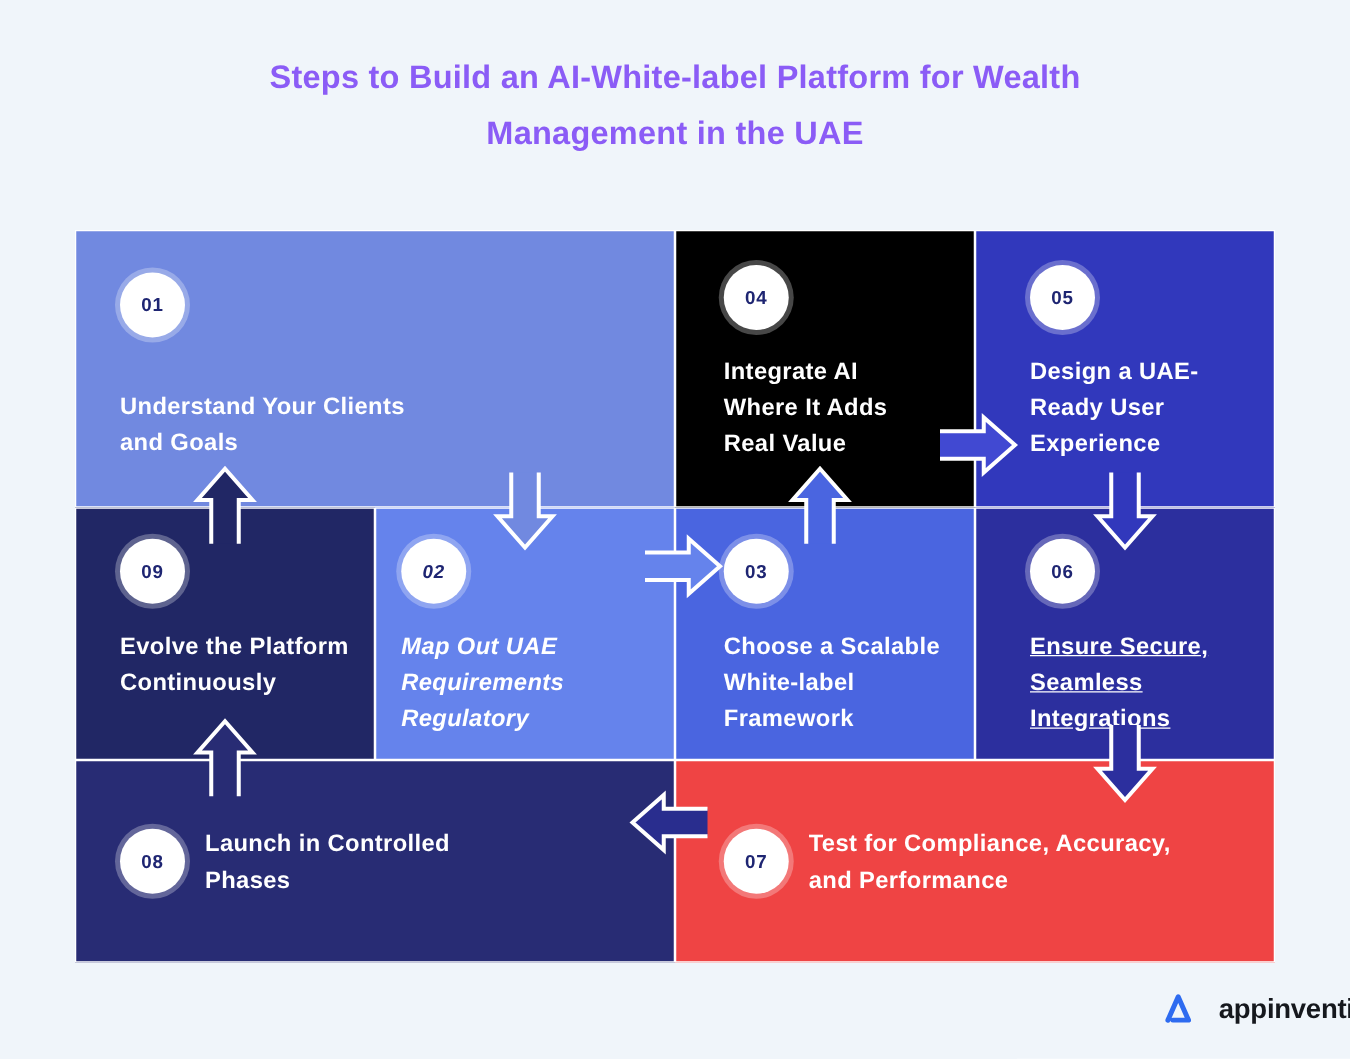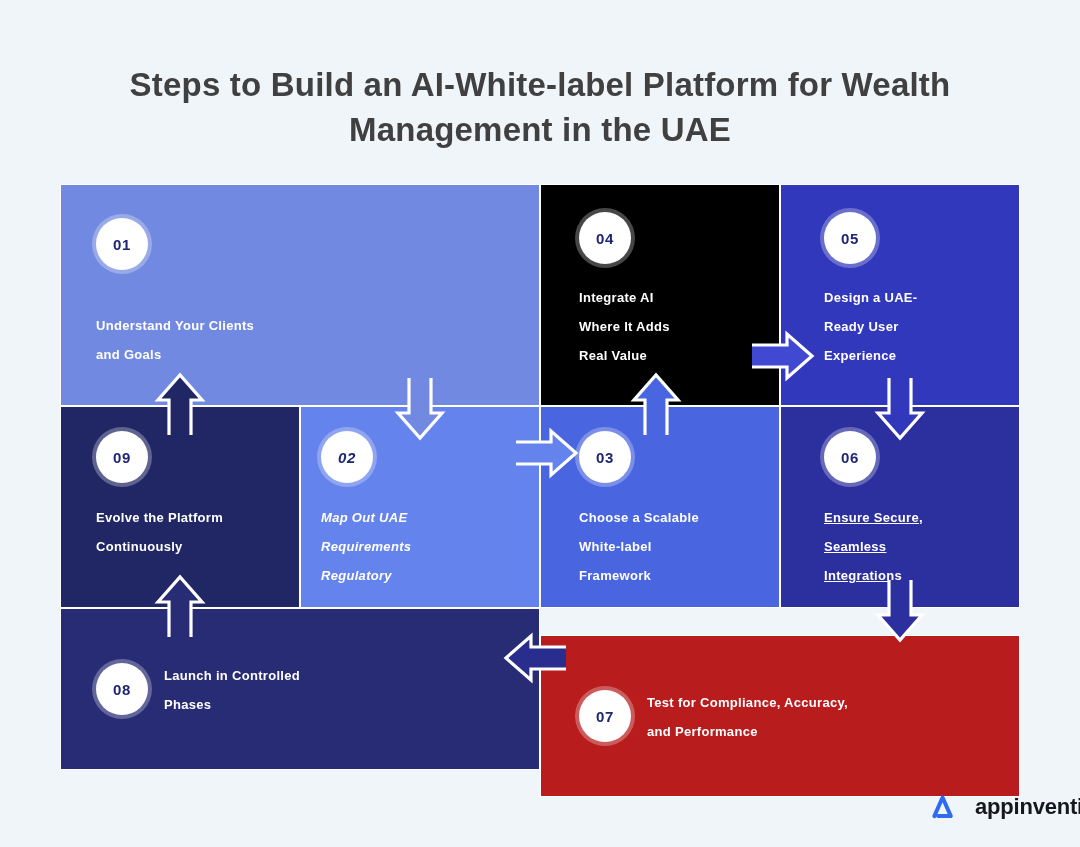--- a/index.html
+++ b/index.html
@@ -2,24 +2,24 @@
 <html><head>
 <meta charset="utf-8">
 <style>
   html,body { margin:0; padding:0; }
   .canvas {
     position:relative; width:1080px; height:847px;
     background:#f0f5fa; overflow:hidden;
     font-family:"Liberation Sans", sans-serif;
   }
   .title {
-    position:absolute; top:62px; left:0; width:100%;
+    position:absolute; top:39px; left:0; width:100%;
     margin:0; text-align:center;
-    font-size:33px; line-height:45px; font-weight:700;
-    color:#404040; letter-spacing:0.2px;
+    font-size:26px; line-height:45px; font-weight:700;
+    color:#8b5cf6; letter-spacing:0.2px;
   }
   .title span { display:block; }
 
   .diagram { position:absolute; left:60px; top:184px; width:960px; height:586px; }
 
   .box {
     position:absolute; box-sizing:border-box;
     border:1px solid #ffffff;
   }
   .box-01 { left:0;     top:0;     width:480px; height:222px; }
@@ -36,21 +36,21 @@
     position:absolute;
     width:52px; height:52px; border-radius:50%;
     background:#ffffff; color:#1e2572;
     font-size:15px; font-weight:700; letter-spacing:0.6px;
     display:flex; align-items:center; justify-content:center;
     box-shadow:0 0 0 4px rgba(255,255,255,0.28);
     text-align:right;
   }
   .label {
     position:absolute;
-    color:#ffffff; font-size:13px; font-weight:700;
+    color:#ffffff; font-size:19px; font-weight:700;
     line-height:29px; letter-spacing:0.3px; white-space:nowrap;
   }
 
   .box-01 .num { left:35px; top:33px; }  .box-01 .label { left:35px; top:126px; }
   .box-04 .num { left:38px; top:27px; }  .box-04 .label { left:38px; top:98px; }
   .box-05 .num { left:43px; top:27px; }  .box-05 .label { left:43px; top:98px; }
   .box-09 .num { left:35px; top:24px; }  .box-09 .label { left:35px; top:96px; }
   .box-02 .num { left:20px; top:24px; }  .box-02 .label { left:20px; top:96px; }
   .box-03 .num { left:38px; top:24px; }  .box-03 .label { left:38px; top:96px; }
   .box-06 .num { left:43px; top:24px; }  .box-06 .label { left:43px; top:96px;text-decoration:underline; }
@@ -128,21 +128,21 @@
         </div>
       </div>
       <div class="box box-06" style="background: rgb(44, 47, 158);">
         <div class="num">06</div>
         <div class="label">
           <div>Ensure Secure,</div>
           <div>Seamless</div>
           <div>Integrations</div>
         </div>
       </div>
-      <div class="box box-07" style="background: #b91c1c; margin-top: 27px;">
+      <div class="box box-07" style="background: #ef4444;">
         <div class="num">07</div>
         <div class="label">
           <div>Test for Compliance, Accuracy,</div>
           <div>and Performance</div>
         </div>
       </div>
       <div class="box box-08" style="background: rgb(40, 44, 116);">
         <div class="num">08</div>
         <div class="label">
           <div>Launch in Controlled</div>

